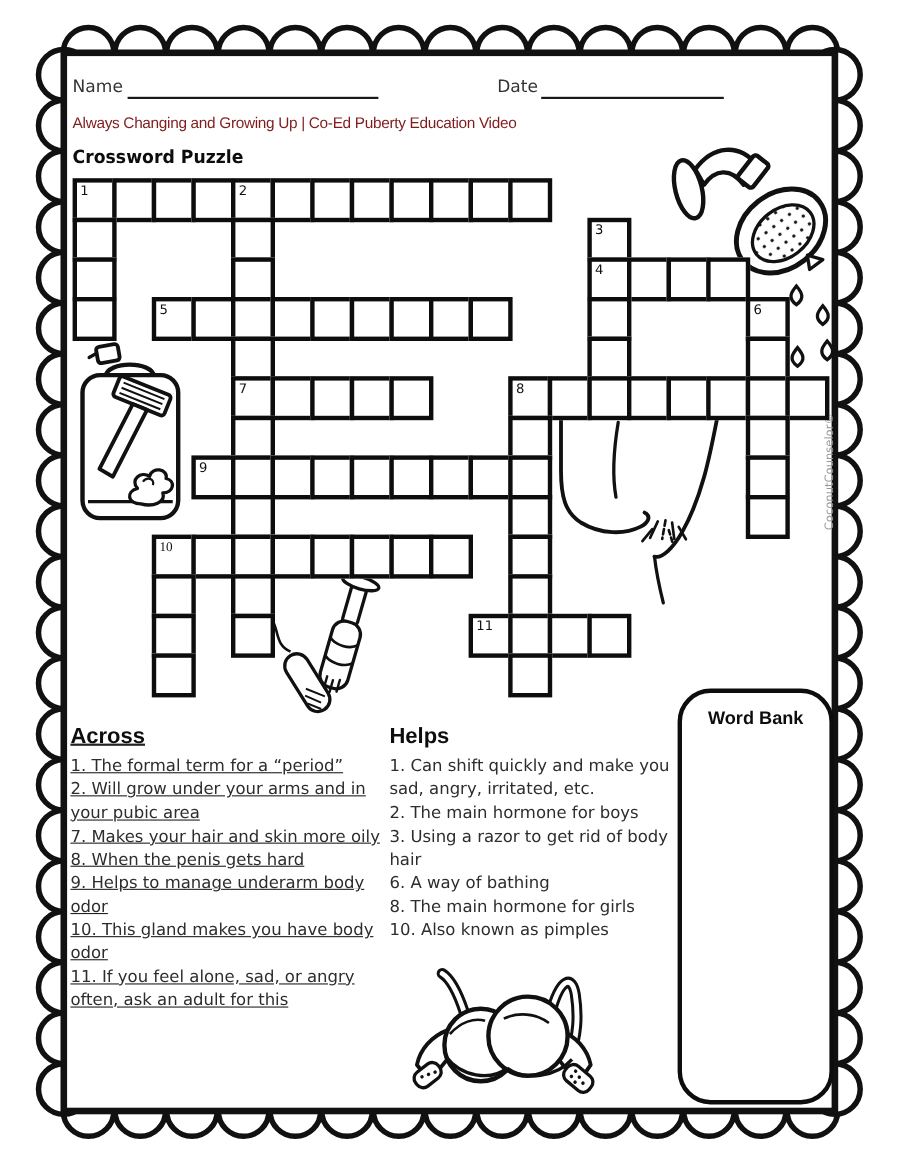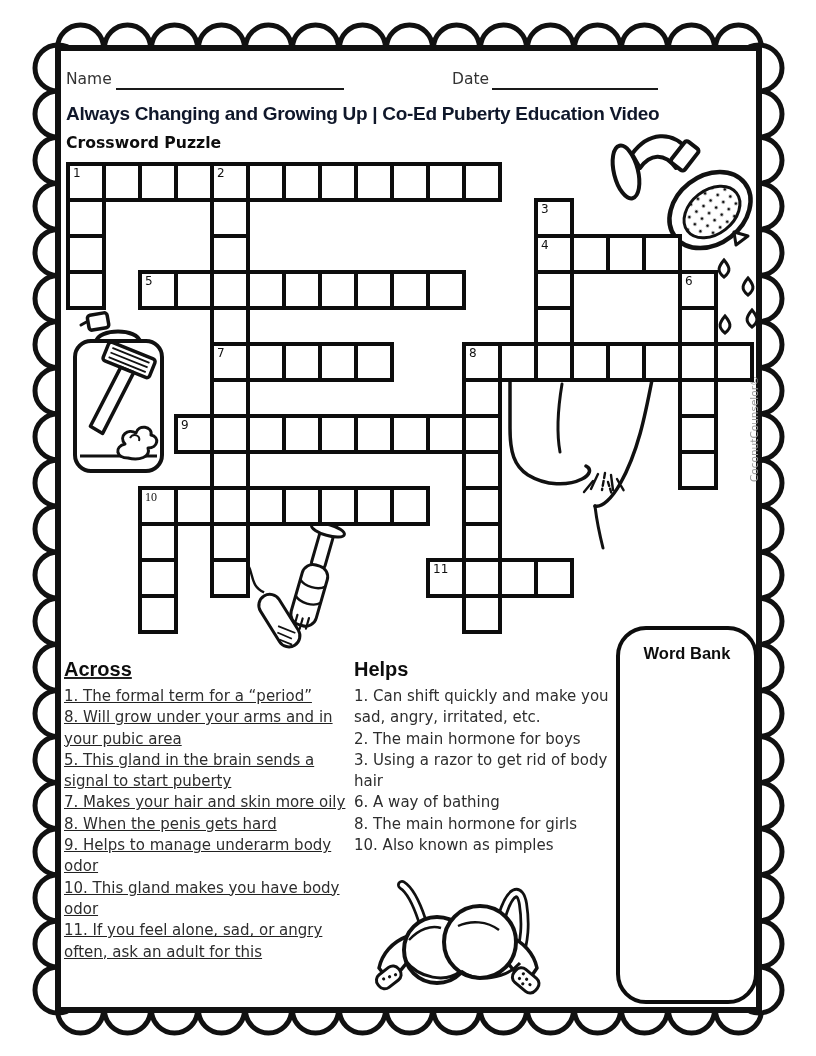--- a/index.html
+++ b/index.html
@@ -10,21 +10,21 @@
   .abs{position:absolute;}
   
   #frame{position:absolute;left:0;top:0;width:816px;height:1056px;z-index:0;}
   
   .fill-line{display:inline-block;border-bottom:2px solid #1a1a1a;height:16px;vertical-align:bottom;}
   #name-label{left:66px;top:70px;font-size:15.5px;color:#333;z-index:3;}
   #name-line{left:116px;top:72px;width:228px;z-index:3;}
   #date-label{left:452px;top:70px;font-size:15.5px;color:#333;z-index:3;}
   #date-line{left:492px;top:72px;width:166px;z-index:3;}
   #title{left:66px;top:103px;width:690px;font-family:"Liberation Sans",sans-serif;
-         font-weight:bold;font-size:19px;letter-spacing:-0.3px;color:#0f172a;z-index:3;}
+         font-weight:normal;font-size:14px;letter-spacing:-0.3px;color:#7f1d1d;z-index:3;}
   #subtitle{left:66px;top:133px;font-weight:bold;font-size:16.5px;color:#0d0d0d;
             transform:scaleX(.95);transform-origin:0 0;z-index:3;}
   
   #grid{left:66px;top:162px;width:690px;height:475px;z-index:4;}
   .cell{position:absolute;width:40px;height:40px;box-sizing:border-box;
         border:4px solid #0d0d0d;background:#fff;}
   .cell .num{position:absolute;left:3px;top:1px;font-size:12px;line-height:13px;color:#111;}
   
   .clue-head{font-family:"Liberation Sans",sans-serif;font-weight:bold;font-size:20px;color:#0d0d0d;margin:0 0 5px 0;}
   .clues{list-style:none;margin:0;padding:0;font-size:15px;line-height:1.42;color:#2d2d2d;}
@@ -334,22 +334,21 @@
   <path d="M31 82 C45 101 72 105 87 93" fill="none" stroke="#111" stroke-width="3"></path>
   <path d="M87 93 C103 105 132 101 146 85" fill="none" stroke="#111" stroke-width="3"></path>
   <path d="M35 62 C45 51 57 47 67 50" fill="none" stroke="#111" stroke-width="2.4"></path>
   <path d="M84 48 C97 42 113 43 125 52" fill="none" stroke="#111" stroke-width="2.4"></path>
 </svg>
 
 <div class="abs" id="across-block">
   <h2 class="clue-head">Across</h2>
   <ul class="clues">
     <li>1. The formal term for a “period”</li>
-    <li>8. Will grow under your arms and in your pubic area</li>
-    <li>5. This gland in the brain sends a signal to start puberty</li>
+    <li>2. Will grow under your arms and in your pubic area</li>
     <li>7. Makes your hair and skin more oily</li>
     <li>8. When the penis gets hard</li>
     <li>9. Helps to manage underarm body odor</li>
     <li>10. This gland makes you have body odor</li>
     <li>11. If you feel alone, sad, or angry often, ask an adult for this</li>
   </ul>
 </div>
 
 <div class="abs" id="down-block">
   <h2 class="clue-head">Helps</h2>

